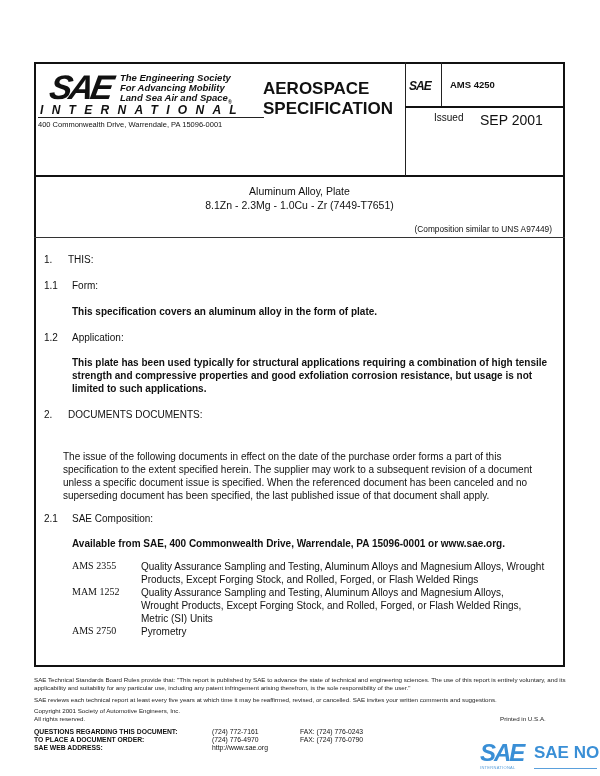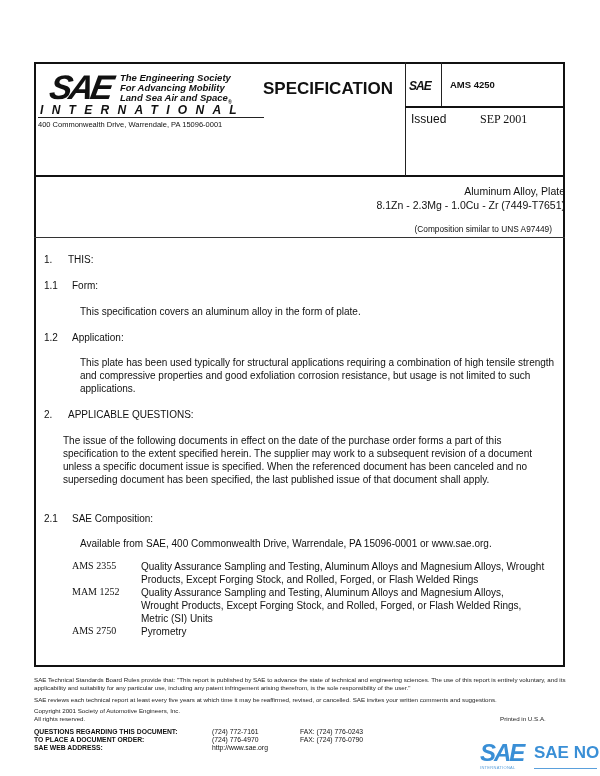--- a/index.html
+++ b/index.html
@@ -17,33 +17,33 @@
   .sae-logo { left:50px; top:72px; font-family:"Liberation Sans", sans-serif; font-weight:bold; font-style:italic;
               font-size:34px; letter-spacing:-3px; line-height:30px; transform:skewX(-10deg); }
   .society { left:120px; top:73px; font-size:9.5px; font-weight:bold; font-style:italic; line-height:10px; }
   .intl { left:40px; top:103px; font-size:12px; font-style:italic; letter-spacing:8.3px; font-weight:bold; }
   .intl-rule { left:38px; top:117px; width:226px; height:1px; background:#222; }
   .address { left:38px; top:120px; font-size:7.5px; }
 
   .aero { left:263px; top:79px; font-size:17px; font-weight:bold; line-height:20px; }
   .sae-small { left:409px; top:79px; font-size:12px; font-weight:bold; font-style:italic; letter-spacing:-1px; }
   .amsnum { left:450px; top:79px; font-size:9.5px; font-weight:bold; }
-  .issued { left:411px; top:112px; font-size:12px; }
-  .issued-date { left:480px; top:112px; font-size:12px;font-family:Liberation Serif, serif; }
+  .issued { left:434px; top:112px; font-size:10px; }
+  .issued-date { left:480px; top:112px; font-size:14px; }
 
-  .title-block { left:34px; top:184px; width:531px; text-align:right; font-size:10.5px; line-height:14px; }
+  .title-block { left:34px; top:184px; width:531px; text-align:center; font-size:10.5px; line-height:14px; }
   .title-comp { left:34px; top:224px; width:518px; text-align:right; font-size:8.3px; }
 
   .doc { font-size:10px; line-height:13px; }
   .sec-num { left:44px; }
   .sec-label { left:68px; }
   .sub-num { left:44px; }
   .sub-label { left:72px; }
-  .para { left:80px; width:480px; }
-  .para2 { left:63px; width:490px; }
+  .para { left:72px; width:480px;font-weight:bold; }
+  .para2 { left:63px; width:490px;margin-top:16px; }
 
   .ref-code { left:72px; font-size:10px;font-family:Liberation Serif, serif; }
   .ref-text { left:141px; width:420px; font-size:10px; line-height:13px; }
 
   .fine { font-size:6.2px; line-height:8px; left:34px; width:560px; color:#222; }
   .contact { font-size:6.8px; font-weight:bold; line-height:8px; }
   .contact-n { font-size:6.8px; line-height:8px; }
 
   .norm-logo { left:480px; top:741px; }
   .norm-sae { font-size:24px; font-weight:bold; font-style:italic; color:#3a8fd6; letter-spacing:-2px; line-height:24px; }
@@ -65,20 +65,21 @@
 <div class="abs society">
   <div>The Engineering Society</div>
   <div>For Advancing Mobility</div>
   <div><span>Land Sea Air and Space</span><sub style="font-size:5px">®</sub></div>
 </div>
 <div class="abs intl">INTERNATIONAL</div>
 <div class="abs intl-rule"></div>
 <div class="abs address">400 Commonwealth Drive, Warrendale, PA 15096-0001</div>
 
 <div class="abs aero">
+  <div>AEROSPACE</div>
   <div>SPECIFICATION</div>
 </div>
 
 <div class="abs sae-small">SAE</div>
 <div class="abs amsnum">AMS 4250</div>
 <div class="abs issued">Issued</div>
 <div class="abs issued-date">SEP 2001</div>
 
 <div class="abs title-block">
   <div>Aluminum Alloy, Plate</div>
@@ -91,21 +92,21 @@
 
 <div class="abs doc sub-num" style="top:279px">1.1</div>
 <div class="abs doc sub-label" style="top:279px">Form:</div>
 <div class="abs doc para" style="top:305px">This specification covers an aluminum alloy in the form of plate.</div>
 
 <div class="abs doc sub-num" style="top:331px">1.2</div>
 <div class="abs doc sub-label" style="top:331px">Application:</div>
 <div class="abs doc para" style="top:356px">This plate has  been used typically for structural applications requiring a combination of high tensile strength and compressive properties and good exfoliation corrosion resistance, but usage is not limited to such applications.</div>
 
 <div class="abs doc sec-num" style="top:408px">2.</div>
-<div class="abs doc sec-label" style="top:408px">APPLICABLE QUESTIONS:</div>
+<div class="abs doc sec-label" style="top:408px">DOCUMENTS DOCUMENTS:</div>
 <div class="abs doc para2" style="top:434px">The issue of the following documents in effect on the date of the purchase order forms a part of this specification to the extent specified herein.  The supplier may work to a subsequent revision of a document unless a specific document issue is specified.  When the referenced document has been canceled and no superseding document has been specified, the last published issue of that document shall apply.</div>
 
 <div class="abs doc sub-num" style="top:512px">2.1</div>
 <div class="abs doc sub-label" style="top:512px">SAE Composition:</div>
 <div class="abs doc para" style="top:537px">Available from SAE, 400 Commonwealth Drive, Warrendale, PA 15096-0001 or www.sae.org.</div>
 
 <div class="abs ref-code" style="top:560px">AMS 2355</div>
 <div class="abs ref-text" style="top:560px">Quality Assurance Sampling and Testing, Aluminum Alloys and Magnesium Alloys, Wrought Products, Except Forging Stock, and Rolled, Forged, or Flash Welded Rings</div>
 <div class="abs ref-code" style="top:586px">MAM 1252</div>
 <div class="abs ref-text" style="top:586px; width:400px">Quality Assurance Sampling and Testing, Aluminum Alloys and Magnesium Alloys, Wrought Products, Except Forging Stock, and Rolled, Forged, or Flash Welded Rings, Metric (SI) Units</div>

